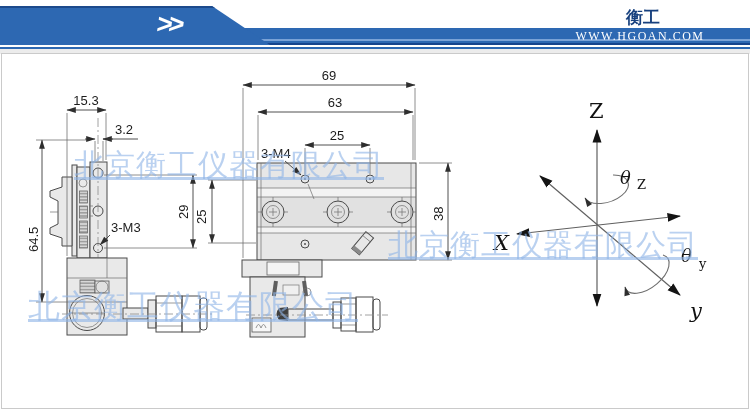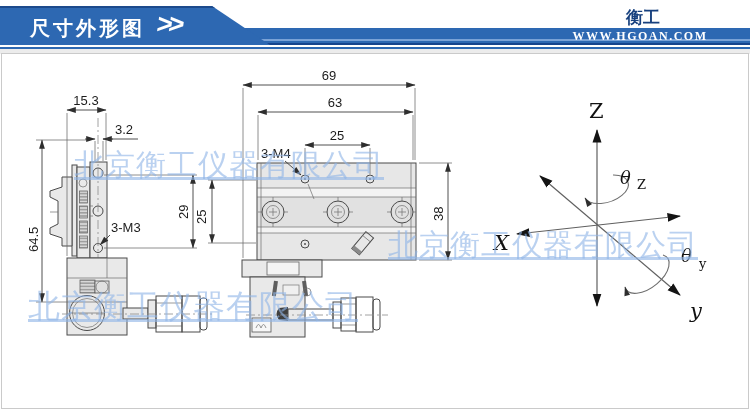--- a/index.html
+++ b/index.html
@@ -17,21 +17,21 @@
     border-top:2px solid #1c4a8c;
     clip-path:polygon(0 0,212px 0,270px 39px,0 39px);}
   .hdr-title{position:absolute;left:30px;top:7px;color:#fff;font-size:20px;font-weight:bold;
     letter-spacing:3px;white-space:nowrap;}
   .hdr-chevrons{position:absolute;left:157px;top:1px;color:#fff;font-size:27px;font-weight:bold;
     letter-spacing:-4px;transform:skewX(-8deg);}
   .logo-wrap{position:absolute;left:566px;top:6px;width:150px;display:flex;align-items:baseline;justify-content:center;}
   .logo-brand{color:#1d4f9a;font-size:21px;font-weight:900;letter-spacing:1px;font-family:"DejaVu Sans",sans-serif;}
   .logo-brand-cn{color:#17407e;font-size:17px;font-weight:bold;margin-left:4px;font-family:Liberation Serif, serif;}
   .site-url{position:absolute;left:560px;top:29px;width:160px;text-align:center;color:#fff;
-    font-family:"Liberation Serif",serif;font-weight:bold;font-size:12px;letter-spacing:1.5px;}
+    font-family:"Liberation Serif",serif;font-weight:normal;font-size:12px;letter-spacing:1.5px;}
   
   .content-box{position:absolute;left:1px;top:53px;width:746px;height:354px;
     background:#fff;border:1px solid #cacaca;}
   .drawing-svg{position:absolute;left:0;top:53px;z-index:1;}
   
   .wm{position:absolute;z-index:3;color:rgba(143,181,231,0.62);font-size:30px;
     white-space:nowrap;letter-spacing:1px;pointer-events:none;text-decoration:underline;}
   .wm1{left:74px;top:145px;}
   .wm2{left:388px;top:225px;}
   .wm3{left:28px;top:285px;font-size:32px;}
@@ -52,21 +52,20 @@
 </style>
 </head>
 <body>
 
 <div class="hdr-bar">
   <div class="hdr-bar-stripe"></div>
 </div>
 <div class="hdr-line2"></div>
 <div class="hdr-gray"></div>
 <div class="hdr-block">
-  <span class="hdr-title">尺寸外形图</span>
   <span class="hdr-chevrons">&gt;&gt;</span>
 </div>
 <div class="logo-wrap">
   <span class="logo-brand-cn">衡工</span>
 </div>
 <div class="site-url">WWW.HGOAN.COM</div>
 
 <div class="content-box"></div>
 
 <svg class="drawing-svg" width="750" height="357" viewBox="0 53 750 357" xmlns="http://www.w3.org/2000/svg">

